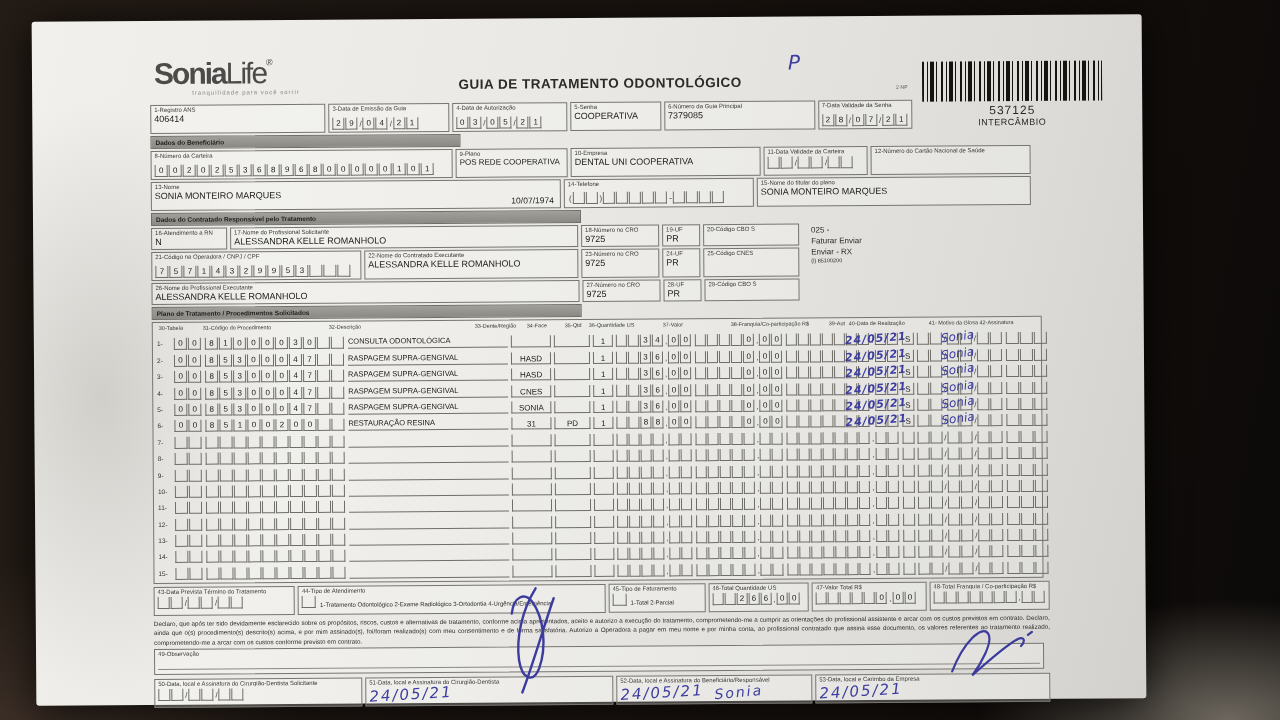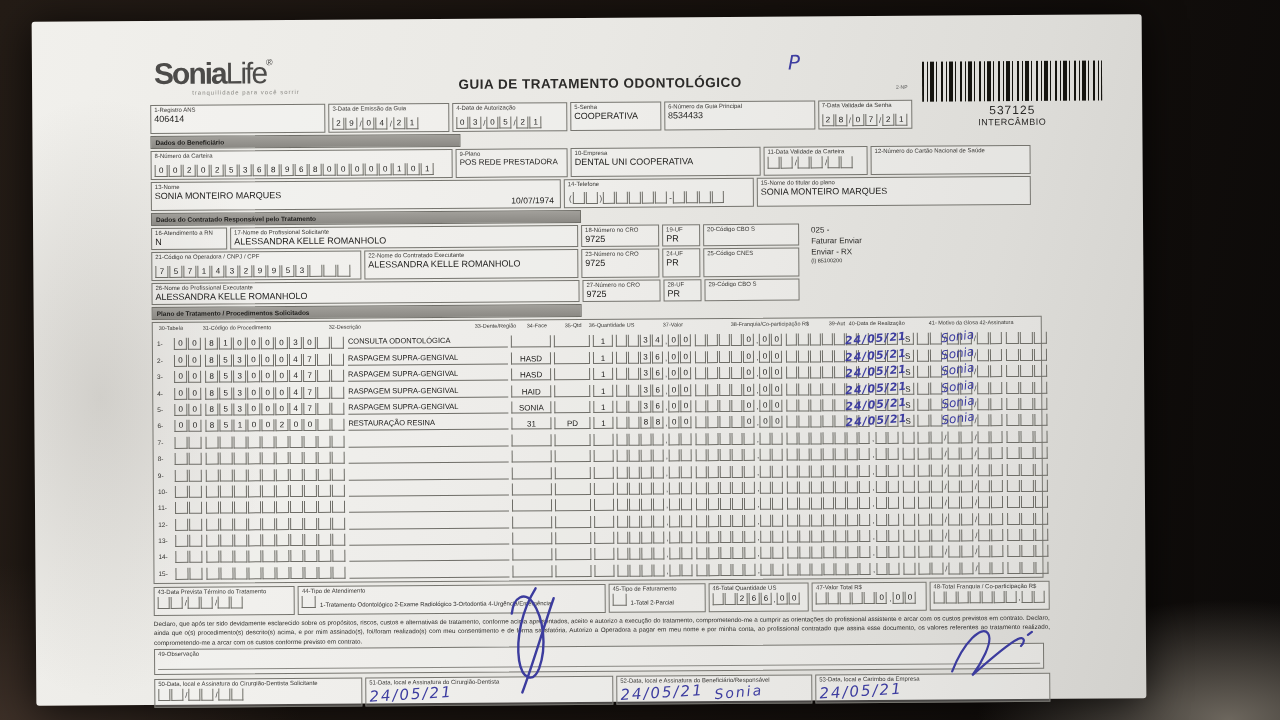--- a/index.html
+++ b/index.html
@@ -113,21 +113,21 @@
               <span class="cc">2</span>
               <span class="cc">1</span>
             </div>
       </div>
       <div class="fbox" style="width:96px">
         <div class="flabel">5-Senha</div>
         <div class="fval">COOPERATIVA</div>
       </div>
       <div class="fbox" style="width:160px">
         <div class="flabel">6-Número da Guia Principal</div>
-        <div class="fval">8534433</div>
+        <div class="fval">7379085</div>
       </div>
       <div class="fbox grow">
         <div class="flabel">7-Data Validade da Senha</div>
         <div class="comb">
               <span class="cc">2</span>
               <span class="cc">8</span>
               <span class="csep">/</span>
               <span class="cc">0</span>
               <span class="cc">7</span>
               <span class="csep">/</span>
@@ -160,21 +160,21 @@
               <span class="cc" style="width: 11px;">0</span>
               <span class="cc" style="width: 11px;">0</span>
               <span class="cc" style="width: 11px;">0</span>
               <span class="cc" style="width: 11px;">1</span>
               <span class="cc" style="width: 11px;">0</span>
               <span class="cc" style="width: 11px;">1</span>
             </div>
       </div>
       <div class="fbox" style="width:112px">
         <div class="flabel">9-Plano</div>
-        <div class="fval" style="font-size:8px">POS REDE PRESTADORA</div>
+        <div class="fval" style="font-size:8px">POS REDE COOPERATIVA</div>
       </div>
       <div class="fbox" style="width:190px">
         <div class="flabel">10-Empresa</div>
         <div class="fval">DENTAL UNI  COOPERATIVA</div>
       </div>
       <div class="fbox" style="width:104px">
         <div class="flabel">11-Data Validade da Carteira</div>
         <div class="comb">
               <span class="cc"></span>
               <span class="cc"></span>
@@ -552,21 +552,21 @@
                 <span class="cc" style="width: 11px;">3</span>
                 <span class="cc" style="width: 11px;">0</span>
                 <span class="cc" style="width: 11px;">0</span>
                 <span class="cc" style="width: 11px;">0</span>
                 <span class="cc" style="width: 11px;">4</span>
                 <span class="cc" style="width: 11px;">7</span>
                 <span class="cc" style="width: 11px;"></span>
                 <span class="cc" style="width: 11px;"></span>
               </span>
               <span class="tdesc">RASPAGEM SUPRA-GENGIVAL</span>
-              <span class="bcell" style="width: 40px;">HAID</span>
+              <span class="bcell" style="width: 40px;">CNES</span>
               <span class="bcell" style="width: 36px;"></span>
               <span class="bcell" style="width: 20px;">1</span>
               <span class="comb" style="margin-top: 0px;">
                 <span class="cc" style="width: 9px;"></span>
                 <span class="cc" style="width: 9px;"></span>
                 <span class="cc" style="width: 9px;">3</span>
                 <span class="cc" style="width: 9px;">6</span>
                 <span class="csep">,</span>
                 <span class="cc" style="width: 9px;">0</span>
                 <span class="cc" style="width: 9px;">0</span>

